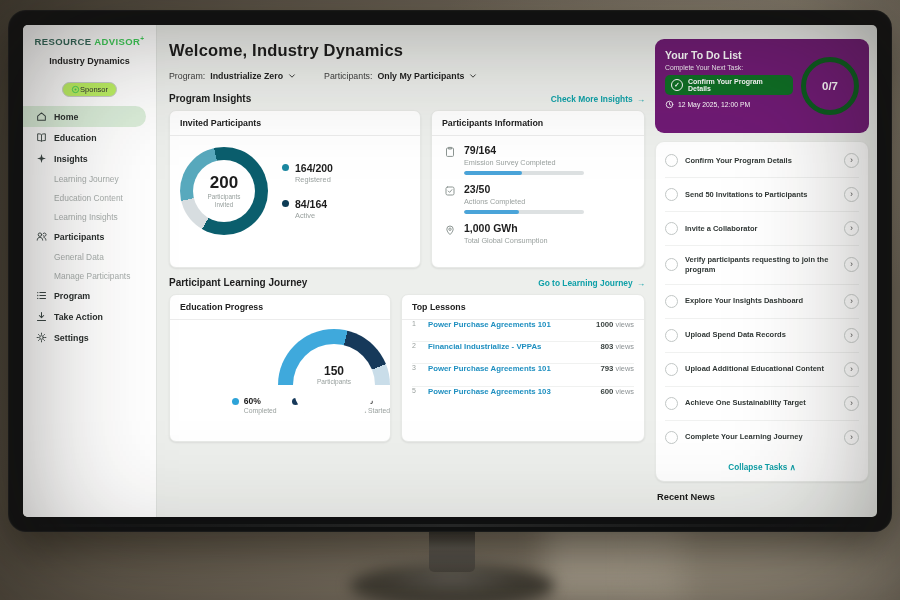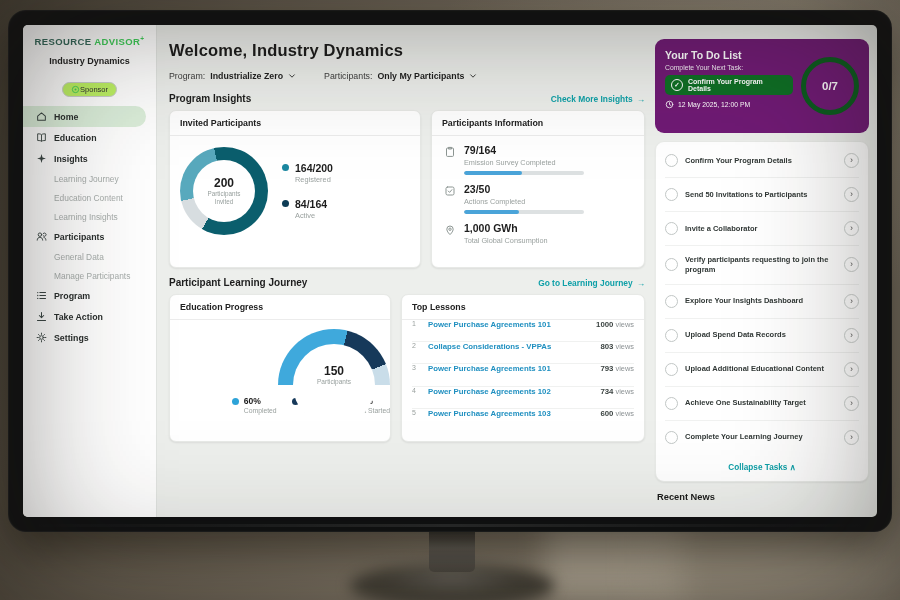--- a/index.html
+++ b/index.html
@@ -49,21 +49,21 @@
   .cards-row{display:flex;gap:10px;margin-bottom:9px;}
   .card{background:#fff;border-radius:7px;border:1px solid #e7e9e6;box-shadow:0 1px 2px rgba(0,0,0,.08);box-sizing:border-box;overflow:hidden;}
   .card-h{font-size:8.8px;font-weight:bold;color:#222;padding:7px 10px;border-bottom:1px solid #ececec;}
   .card.invited{width:252px;height:158px;}
   .card.pinfo{flex:1;height:158px;}
   .invited-body{display:flex;align-items:center;gap:14px;padding:11px 10px;}
   .donut{position:relative;width:88px;height:88px;border-radius:50%;flex-shrink:0;
     background:conic-gradient(from 210deg,#d7dde0 0 13%,#58a9bd 13% 38%,#0b5e6d 38% 100%);}
   .donut::before{content:"";position:absolute;inset:13px;background:#fff;border-radius:50%;}
   .donut-center{position:absolute;inset:0;display:flex;flex-direction:column;align-items:center;justify-content:center;z-index:1;}
-  .d-val{font-size:12px;font-weight:bold;color:#1d1d1d;}
+  .d-val{font-size:17px;font-weight:bold;color:#1d1d1d;}
   .d-lab{font-size:6.3px;color:#98a09e;text-align:center;width:46px;line-height:1.25;}
   .legend-v{display:flex;flex-direction:column;gap:14px;}
   .lg-item{display:flex;gap:6px;align-items:flex-start;}
   .dot{width:7px;height:7px;border-radius:50%;margin-top:2px;flex-shrink:0;}
   .dot.teal{background:#1b87a0;} .dot.navy{background:#0d3c55;}
   .dot.g-blue{background:#2ea3d8;} .dot.g-navy{background:#16395a;} .dot.g-pale{background:#bcd5e4;}
   .lg-val{font-size:10.5px;font-weight:bold;color:#1d1d1d;}
   .lg-lab{font-size:7.4px;color:#9aa19f;margin-top:1px;}
   .pinfo-body{padding:8px 12px;}
   .pi-row{display:flex;gap:8px;margin-bottom:8px;}
@@ -381,32 +381,27 @@
 
           <div class="card lessons">
             <div class="card-h">Top Lessons</div>
             <div class="lesson-row">
               <span class="rank">1</span>
               <span class="lesson">Power Purchase Agreements 101</span>
               <span class="views"><b>1000</b> <span>views</span></span>
             </div>
             <div class="lesson-row">
               <span class="rank">2</span>
-              <span class="lesson">Collapse Considerations - VPPAs</span>
+              <span class="lesson">Financial Industrialize - VPPAs</span>
               <span class="views"><b>803</b> <span>views</span></span>
             </div>
             <div class="lesson-row">
               <span class="rank">3</span>
               <span class="lesson">Power Purchase Agreements 101</span>
               <span class="views"><b>793</b> <span>views</span></span>
-            </div>
-            <div class="lesson-row">
-              <span class="rank">4</span>
-              <span class="lesson">Power Purchase Agreements 102</span>
-              <span class="views"><b>734</b> <span>views</span></span>
             </div>
             <div class="lesson-row">
               <span class="rank">5</span>
               <span class="lesson">Power Purchase Agreements 103</span>
               <span class="views"><b>600</b> <span>views</span></span>
             </div>
           </div>
         </div>
       </main>
 

